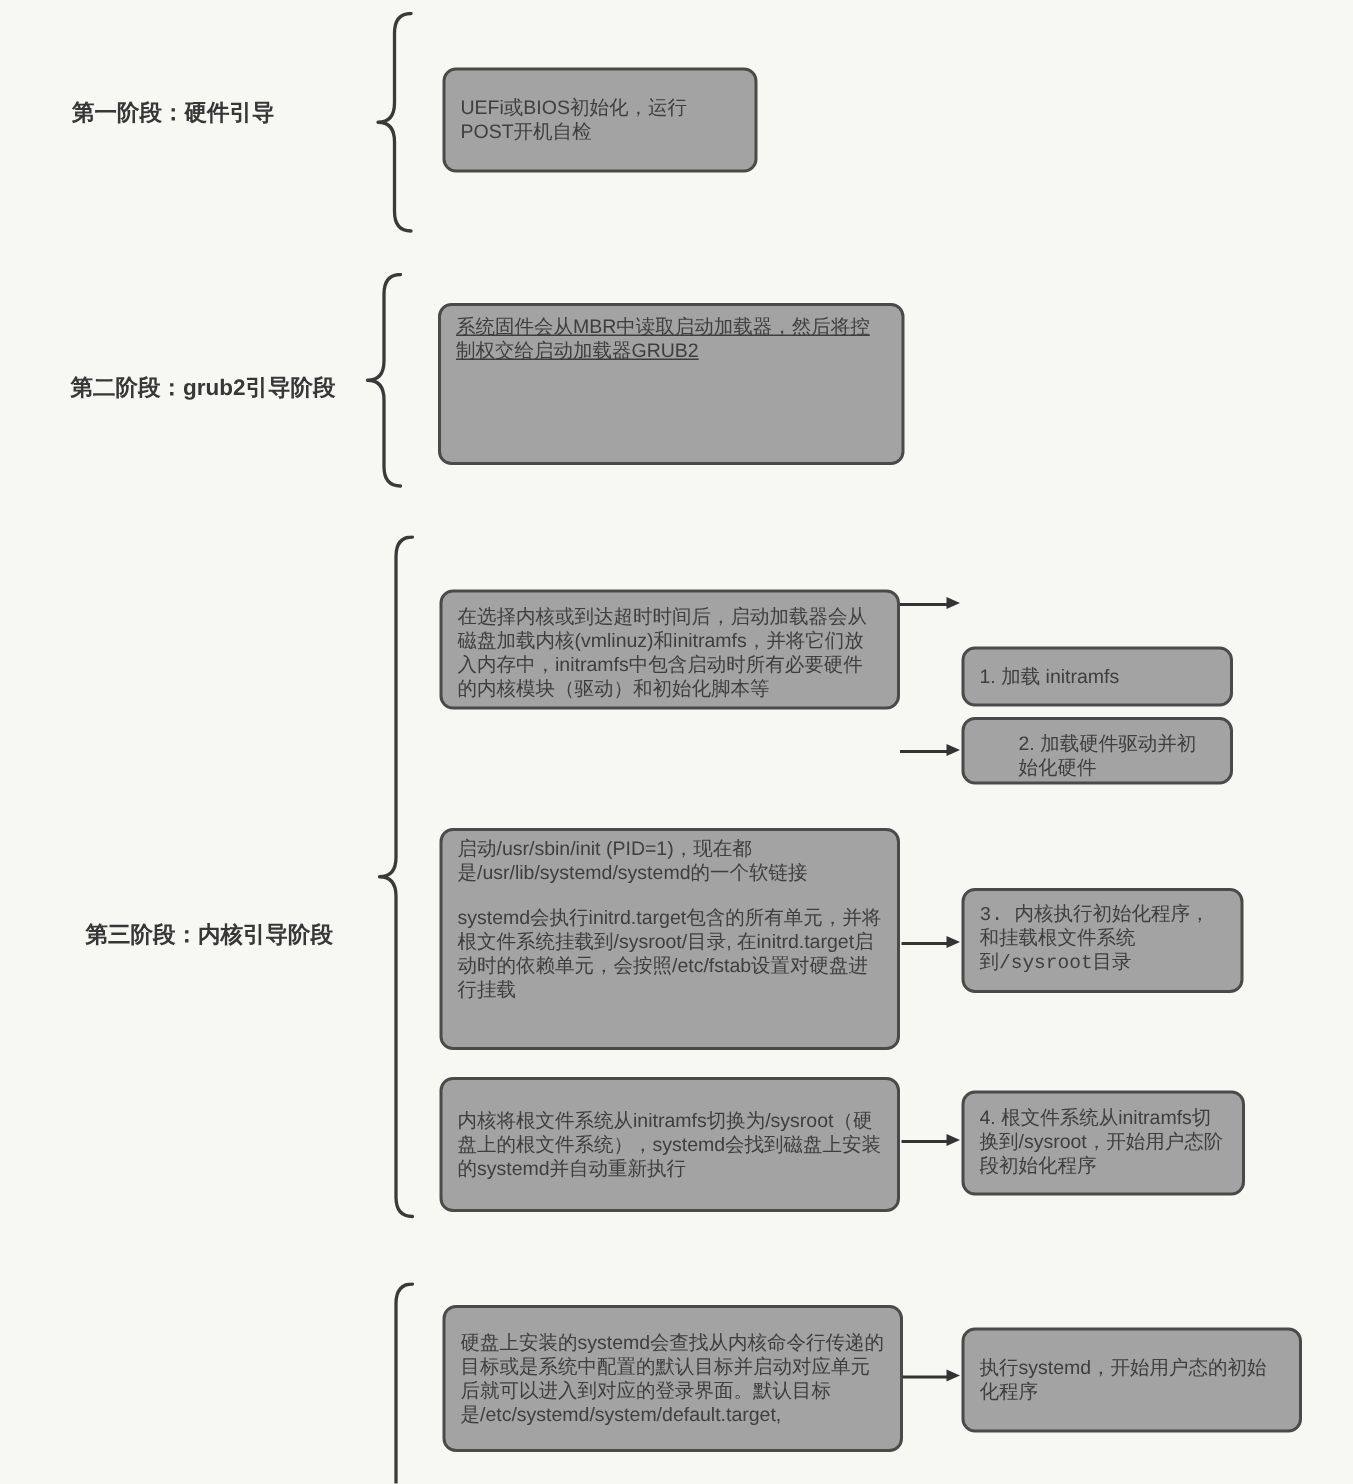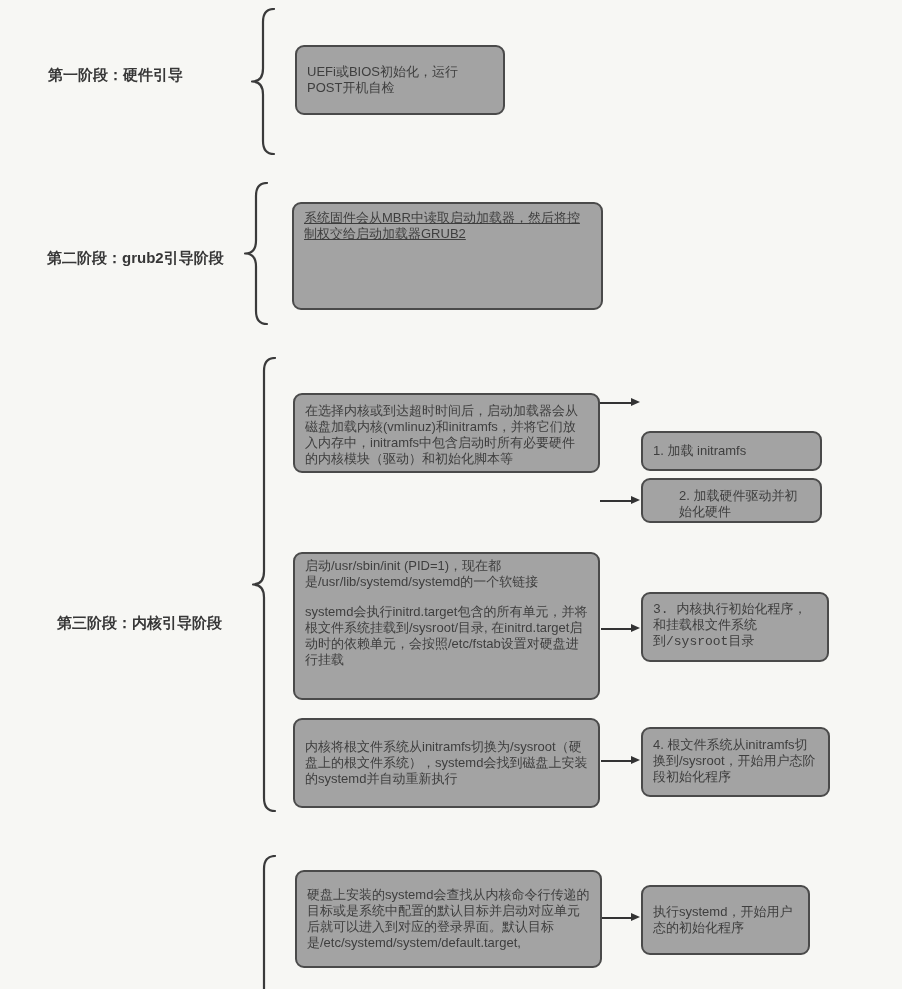--- a/index.html
+++ b/index.html
@@ -111,17 +111,17 @@
   </div>
 
   <svg class="brace" style="left:255px;top:855px;" width="24" height="134" viewBox="0 0 24 134">
     <path d="M20,1 Q9,1 9,14 L9,134"></path>
   </svg>
 
   <div class="nodebox vcenter" style="left:295px;top:870px;width:307px;height:98px;">
     <p>硬盘上安装的systemd会查找从内核命令行传递的目标或是系统中配置的默认目标并启动对应单元后就可以进入到对应的登录界面。默认目标是/etc/systemd/system/default.target,</p>
   </div>
   <div class="arrow" style="left:602px;top:917px;width:30px;"></div>
-  <div class="nodebox vcenter" style="left:641px;top:885px;width:169px;height:70px;align-items:center;">
+  <div class="nodebox vcenter" style="left:641px;top:885px;width:227px;height:70px;align-items:center;">
     <p>执行systemd，开始用户态的初始化程序</p>
   </div>
 
 </div>
 
 </body></html>

